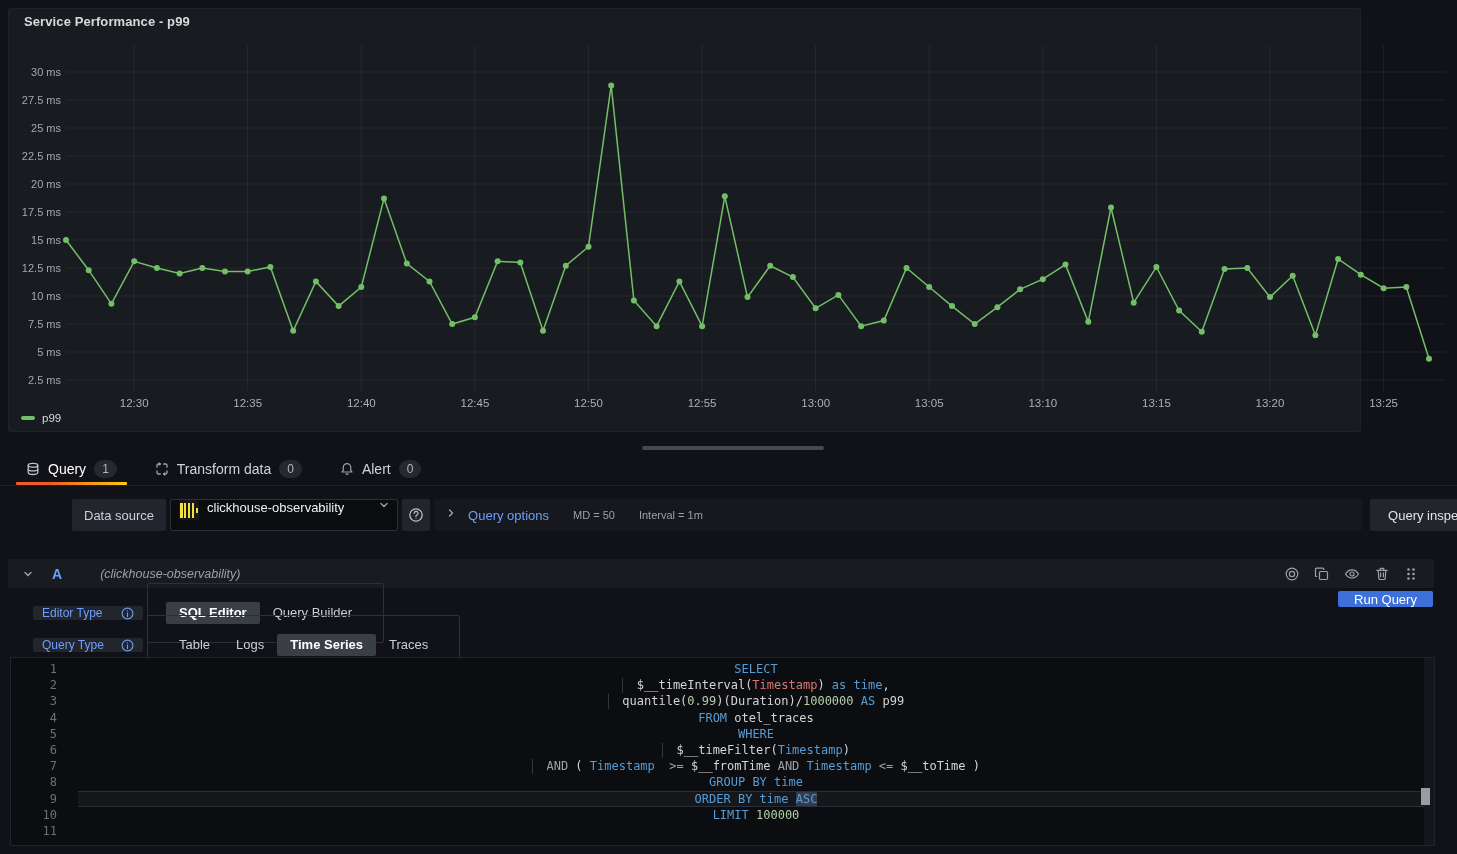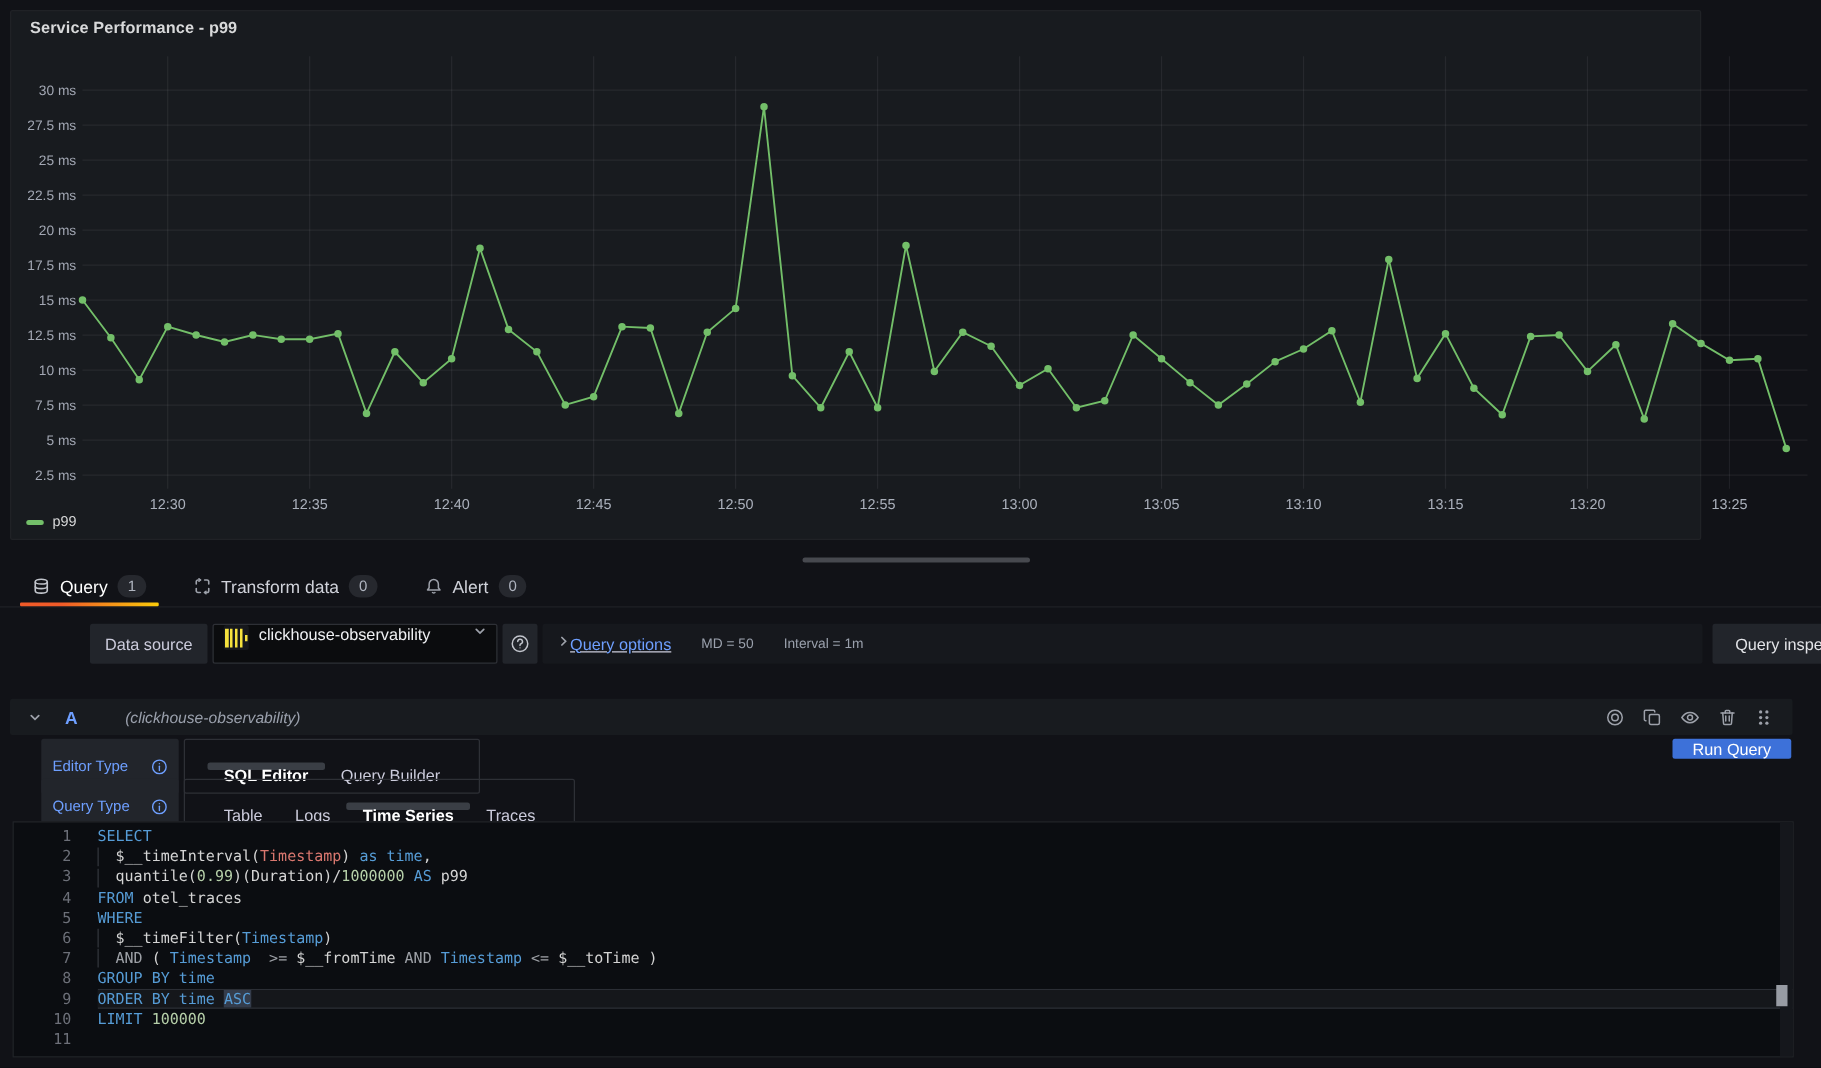--- a/index.html
+++ b/index.html
@@ -60,38 +60,38 @@
   .ch-bar { width:2.4px; height:15px; background:#f5e13d; }
   .ch-bar.short { height:5px; }
   .sq-btn {
     width:28px; background:#22252b; border:none; border-radius:2px;
     display:flex; align-items:center; justify-content:center; cursor:pointer;
   }
   .qo-strip {
     flex:1; background:#16181d; border-radius:2px; display:flex; align-items:center;
     gap:24px; padding:0 12px; min-width:0;
   }
-  .qo-toggle { display:flex; align-items:flex-start; gap:0; cursor:pointer;text-decoration:underline; }
+  .qo-toggle { display:flex; align-items:flex-start; gap:12px; cursor:pointer; }
   .qo-label { font-size:13px; font-weight:500; color:#6e9fff; }
   .qo-meta { font-size:11px; color:#9aa0ac; }
   .btn-secondary {
     margin-left:4px; width:128px; background:#22252b; color:#e3e4e8; border:none; border-radius:2px;
     font-size:13px; font-weight:500; font-family:inherit; cursor:pointer;
   }
   
   .qheader {
     position:absolute; left:8px; top:559px; width:1426px; height:29px;
     background:#181b1f; border-radius:2px; display:flex; align-items:center; padding:0 14px; gap:10px;
   }
   .qh-collapse { cursor:pointer; display:flex; align-items:center; }
   .qh-ref { color:#6e9fff; font-size:14px; font-weight:600; margin-left:8px; }
   .qh-hint { color:#9aa0ac; font-size:12.5px; font-style:italic; margin-left:28px; flex:1; }
   .qh-actions { display:flex; align-items:center; gap:10px; }
   .icon-btn { background:none; border:none; padding:2px; cursor:pointer; display:flex; align-items:center; }
-  .row-opts { position:absolute; left:33px; height:44px; display:flex; gap:4px; }
+  .row-opts { position:absolute; left:33px; height:44px; display:flex; gap:4px;align-items:center; }
   .row-opts.r1 { top:591px; }
   .row-opts.r2 { top:623px; }
   .opt-chip {
     width:110px; background:#22252b; border-radius:2px; display:flex; align-items:center;
     justify-content:space-between; padding:0 9px; font-size:12px; font-weight:500; color:#6e9fff;
   }
   .seg { display:flex; border:1px solid #2e3036; border-radius:2px; padding:18px; background:transparent; }
   .seg-item {
     padding:0 13px; line-height:22px; font-size:13px; color:#ccccdc; border-radius:2px;
     cursor:pointer; white-space:nowrap;
@@ -103,21 +103,21 @@
     font-size:13px; font-weight:500; font-family:inherit; cursor:pointer;
   }
   
   .editor {
     position:absolute; left:10px; top:657px; width:1425px; height:189px;
     background:#0b0d11; border:1px solid #222429; cursor:text;
   }
   .code { padding-top:3px; font-family:"DejaVu Sans Mono","Liberation Mono",monospace; font-size:12px; }
   .cline { display:flex; height:16.2px; line-height:16.2px; white-space:pre; }
   .ln { width:46px; text-align:right; color:#6c6f78; flex:none; }
-  .lc { margin-left:21px; flex:1; }
+  .lc { margin-left:21px; flex:1;text-align:center; }
   .cline.current .lc {
     background:rgba(255,255,255,0.045);
     box-shadow: inset 0 1px 0 #2b2e35, inset 0 -1px 0 #2b2e35;
   }
   .tok-k { color:#569cd6; }
   .tok-p { color:#d4d4d4; }
   .tok-o { color:#9da0a6; }
   .tok-n { color:#b5cea8; }
   .tok-s { color:#d9776f; }
   .tok-sel { color:#569cd6; background:#343c4b; }

